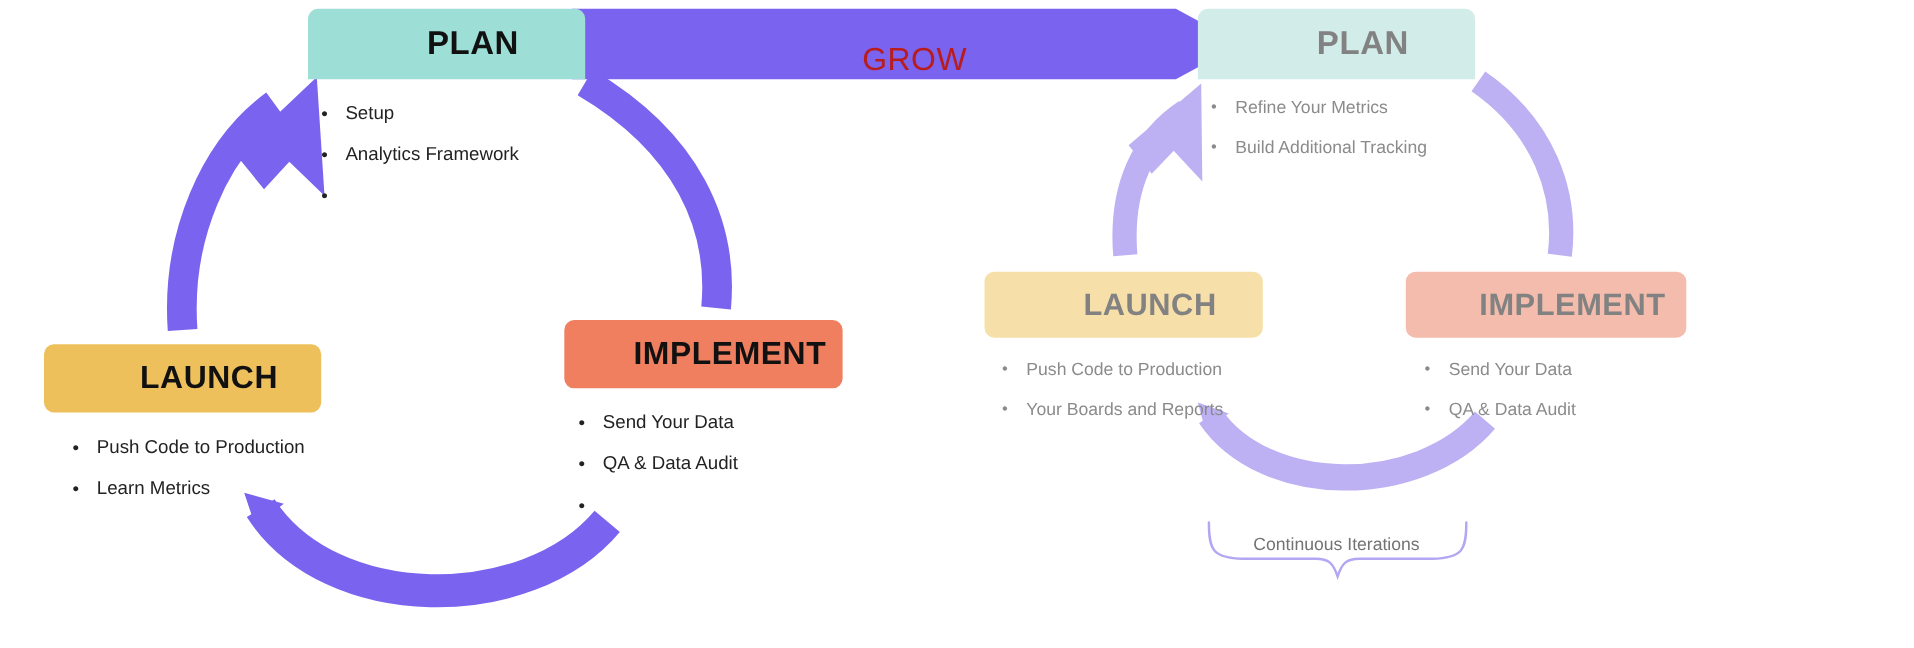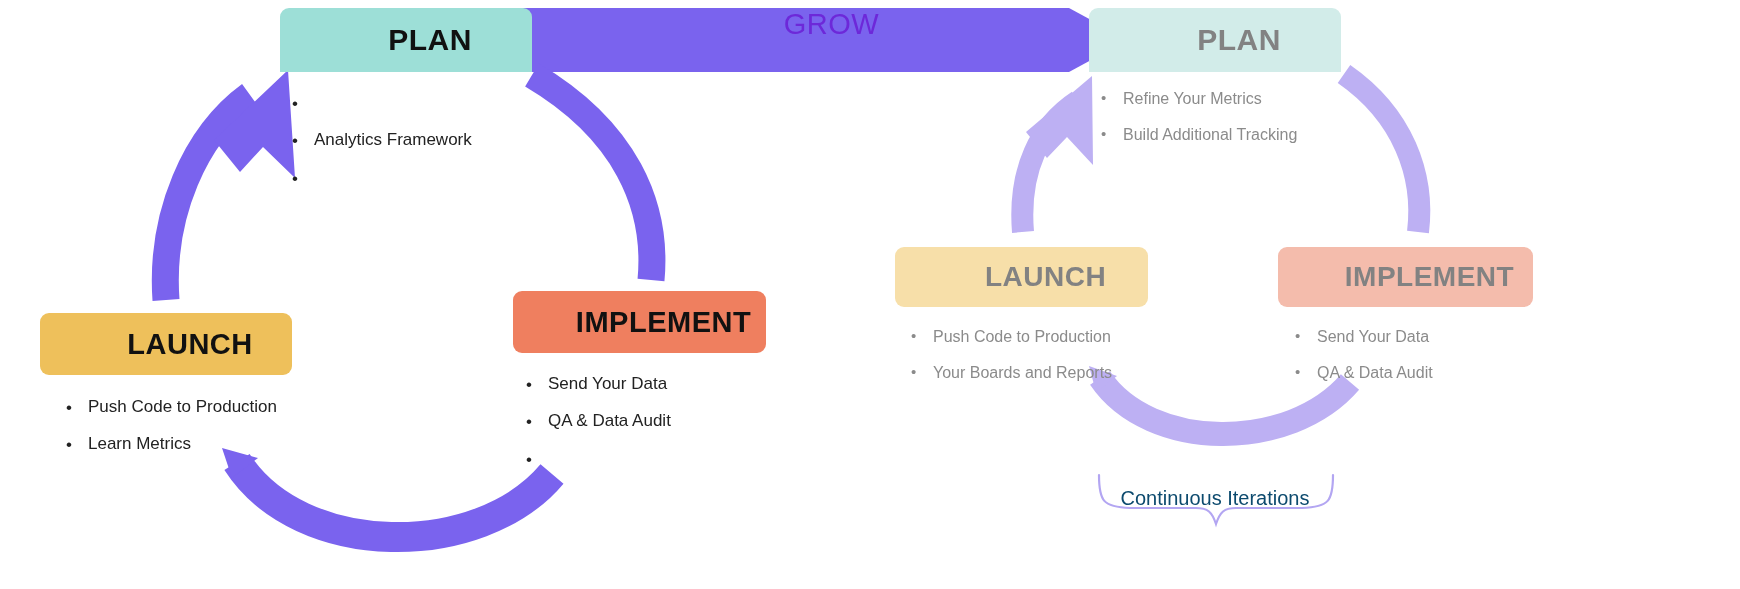--- a/index.html
+++ b/index.html
@@ -113,37 +113,37 @@
   #node-implement-2 .bullets  { margin-top: 20px; padding-left: 17px; }
 
   
   #grow-label {
     position: absolute;
     left: 533px;
     top: 8px;
     width: 597px;
     height: 64px;
     display: flex;
-    align-items: flex-start;
+    align-items: flex-end;
     justify-content: center;
-    color: #6d28d9;
+    color: #b91c1c;
     font-size: 29px;
     letter-spacing: 0.5px;
     pointer-events: none;
   }
 
   
   #iterations-caption {
     position: absolute;
     left: 1065px;
     top: 487px;
     width: 300px;
     text-align: center;
-    font-size: 20px;
-    color: #0c4a6e;
+    font-size: 16px;
+    color: #737373;
   }
 </style>
 </head>
 <body>
 
 <div id="canvas">
 
   <svg class="layer-svg" viewBox="0 0 1740 589">
 
     <polygon fill="#7a63ee" points="520,8 1069,8 1128,40 1069,72 520,72"></polygon>
@@ -174,20 +174,21 @@
     <span>GROW</span>
   </div>
 
   <div class="node active" id="node-plan">
     <div class="node-header" style="background:#9ddfd7;">
       <span>PLAN</span>
     </div>
     <ul class="bullets">
       <li>
         <span class="dot">•</span>
+        <span class="txt">Setup</span>
       </li>
       <li>
         <span class="dot">•</span>
         <span class="txt">Analytics Framework</span>
       </li>
       <li>
         <span class="dot">•</span>
       </li>
     </ul>
   </div>

